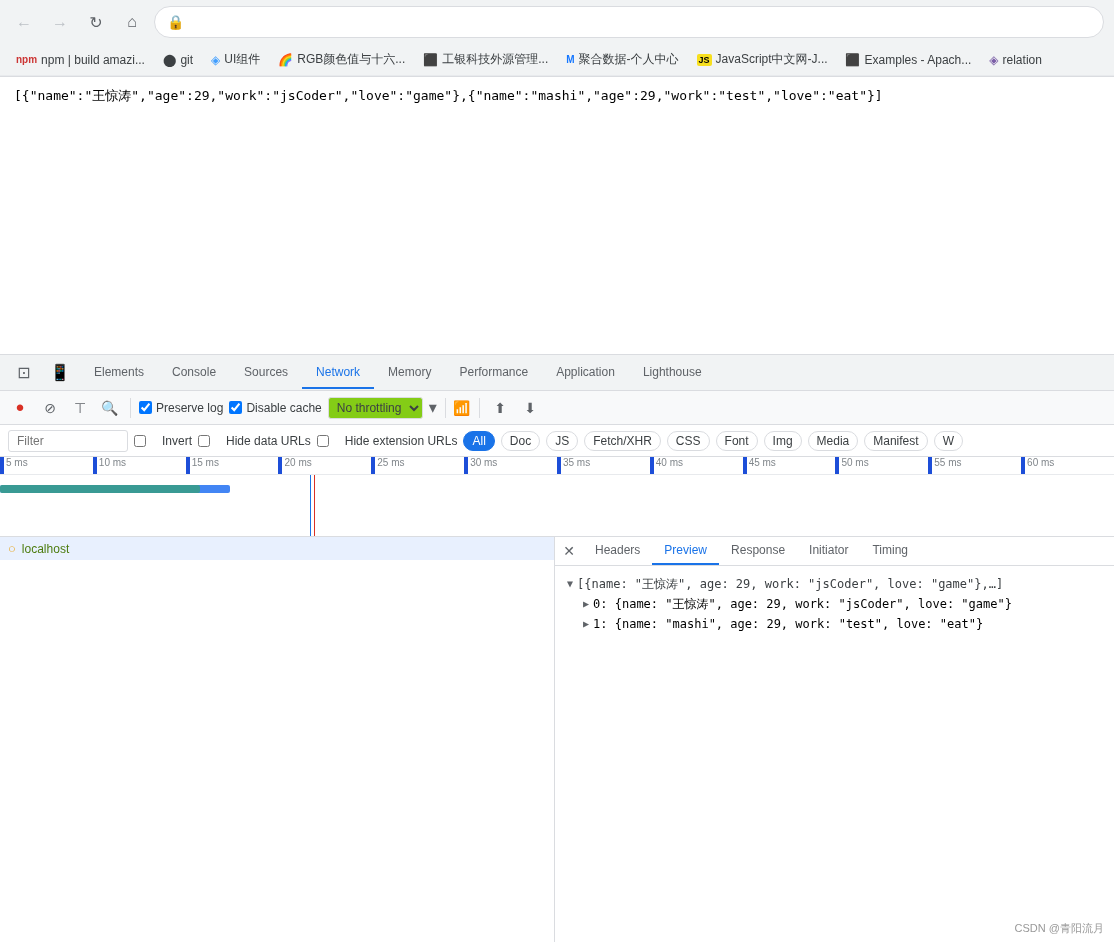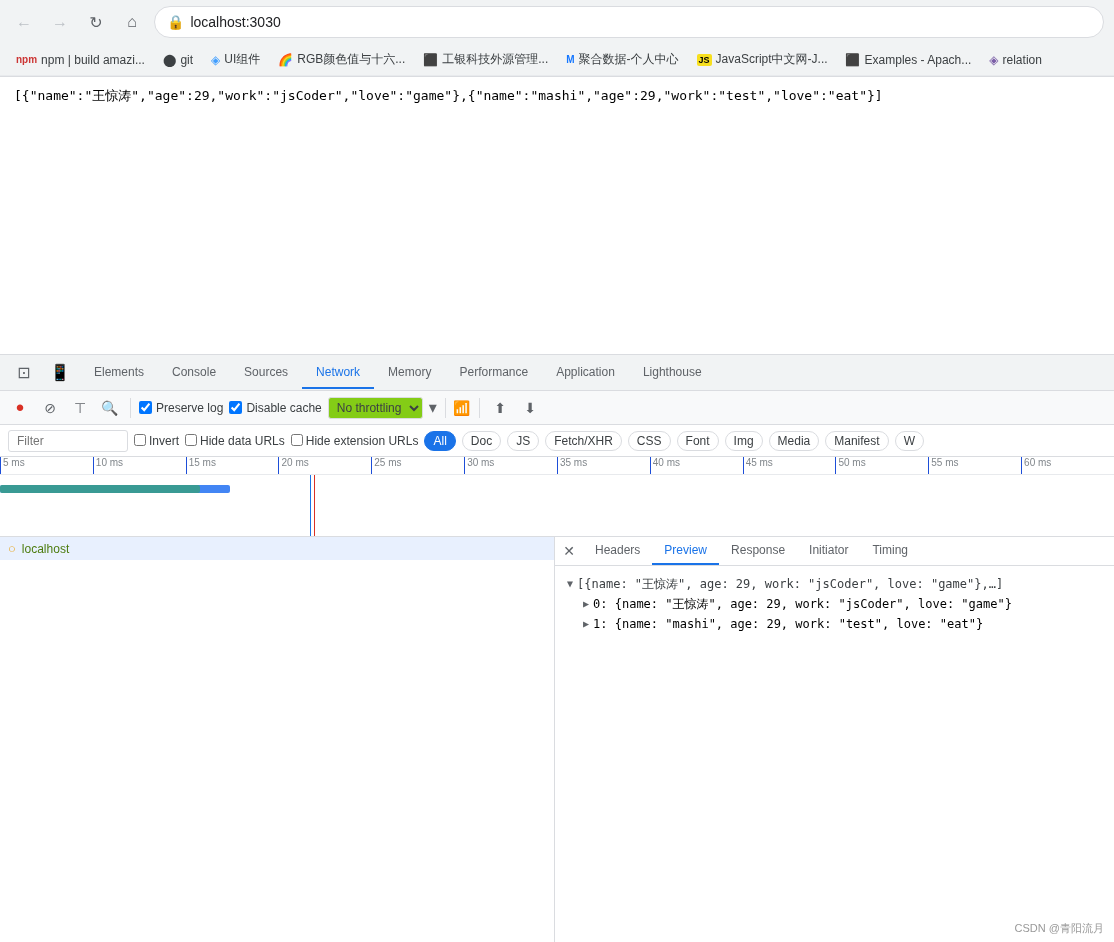--- a/index.html
+++ b/index.html
@@ -39,29 +39,29 @@
     .toolbar-btn.red { color: #d93025; }
     .checkbox-label { display: flex; align-items: center; gap: 4px; font-size: 12px; color: #3c4043; cursor: pointer; }
     .checkbox-label input { width: 13px; height: 13px; }
     .throttle-select { font-size: 12px; border: 1px solid #dadce0; border-radius: 3px; padding: 2px 4px; background: #84cc16; color: #3c4043; }
     .separator { width: 1px; height: 20px; background: #dadce0; margin: 0 2px; }
     .wifi-icon { font-size: 14px; color: #5f6368; }
 
     
     .filter-bar { display: flex; align-items: center; padding: 4px 8px; gap: 6px; border-bottom: 1px solid #dadce0; height: 32px; background: #fff; }
     .filter-input-box { height: 22px; border: 1px solid #dadce0; border-radius: 3px; padding: 2px 8px; font-size: 12px; width: 120px; }
-    .filter-checkbox { display: flex; align-items: flex-start; gap: 3px; font-size: 12px; color: #3c4043; }
+    .filter-checkbox { display: flex; align-items: center; gap: 16px; font-size: 12px; color: #3c4043; }
     .filter-checkbox input { width: 12px; height: 12px; }
     .type-btn { padding: 2px 8px; font-size: 12px; border: 1px solid #dadce0; border-radius: 10px; cursor: pointer; background: #fff; color: #3c4043; }
     .type-btn.active { background: #1a73e8; color: #fff; border-color: #1a73e8; }
 
     
     .timeline-area { height: 80px; border-bottom: 1px solid #dadce0; display: flex; flex-direction: column; position: relative; overflow: hidden; }
     .timeline-ruler { display: flex; height: 18px; border-bottom: 1px solid #e8eaed; background: #fff; font-size: 10px; color: #80868b; padding-left: 0; }
-    .ruler-tick { flex: 1; border-left: 1px solid #1d4ed8; padding-left: 2px; min-width: 45px; text-align: left; }
+    .ruler-tick { flex: 1; border-left: 4px solid #1d4ed8; padding-left: 2px; min-width: 45px; text-align: left; }
     .timeline-graph { flex: 1; position: relative; background: #fff; }
     .timeline-bar-blue { position: absolute; top: 10px; left: 0; width: 230px; height: 8px; background: #4285f4; border-radius: 2px; }
     .timeline-bar-green { position: absolute; top: 10px; left: 0; width: 200px; height: 8px; background: #34a853; border-radius: 2px; opacity: 0.6; }
     .timeline-marker { position: absolute; top: 0; left: 310px; width: 1px; height: 100%; background: #1a73e8; }
     .timeline-marker-red { position: absolute; top: 0; left: 314px; width: 1px; height: 100%; background: #d93025; }
 
     
     .content-split { display: flex; flex: 1; overflow: hidden; }
     
     
@@ -95,21 +95,20 @@
 <body>
 
 <div class="browser-chrome">
   <div class="nav-bar">
     <button class="nav-btn disabled" title="Back">←</button>
     <button class="nav-btn disabled" title="Forward">→</button>
     <button class="nav-btn" title="Refresh">↻</button>
     <button class="nav-btn" title="Home">⌂</button>
     <div class="address-bar">
       <span class="lock-icon">🔒</span>
-      <span class="address-bar-url">localhost:3030</span>
     </div>
   </div>
 
   <div class="bookmarks-bar">
     <div class="bookmark-item">
       <span class="npm-icon">npm</span>
       <span>npm | build amazi...</span>
     </div>
     <div class="bookmark-item">
       <span>⬤</span>

